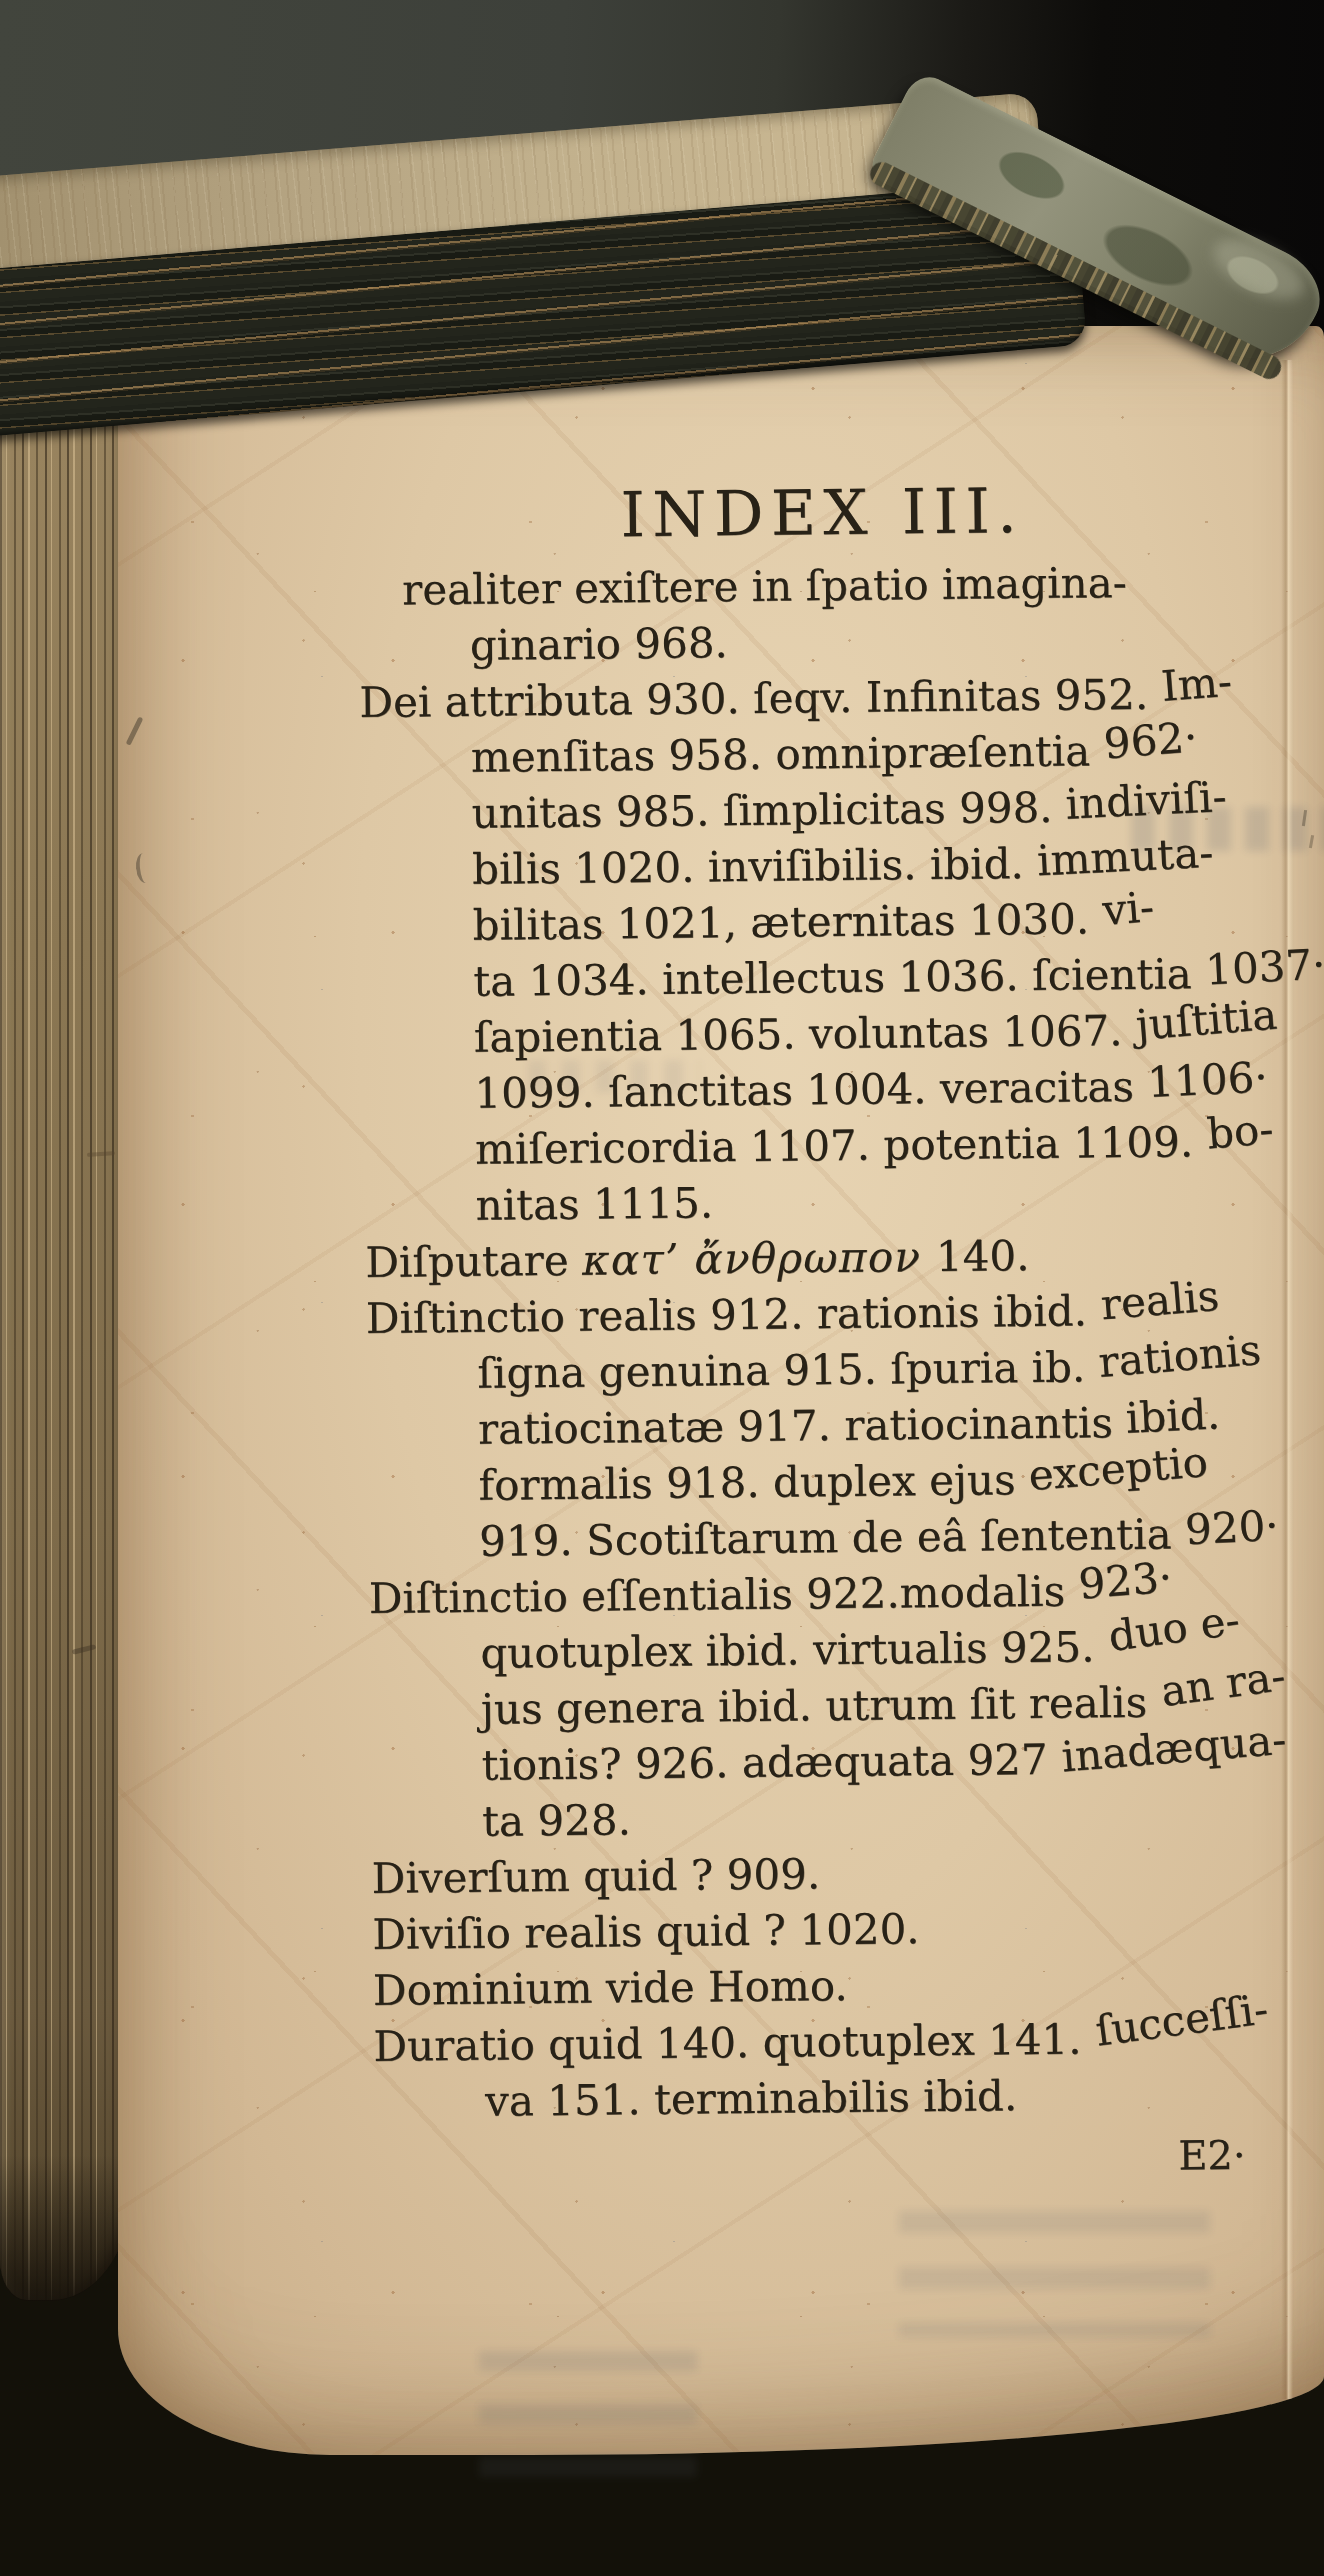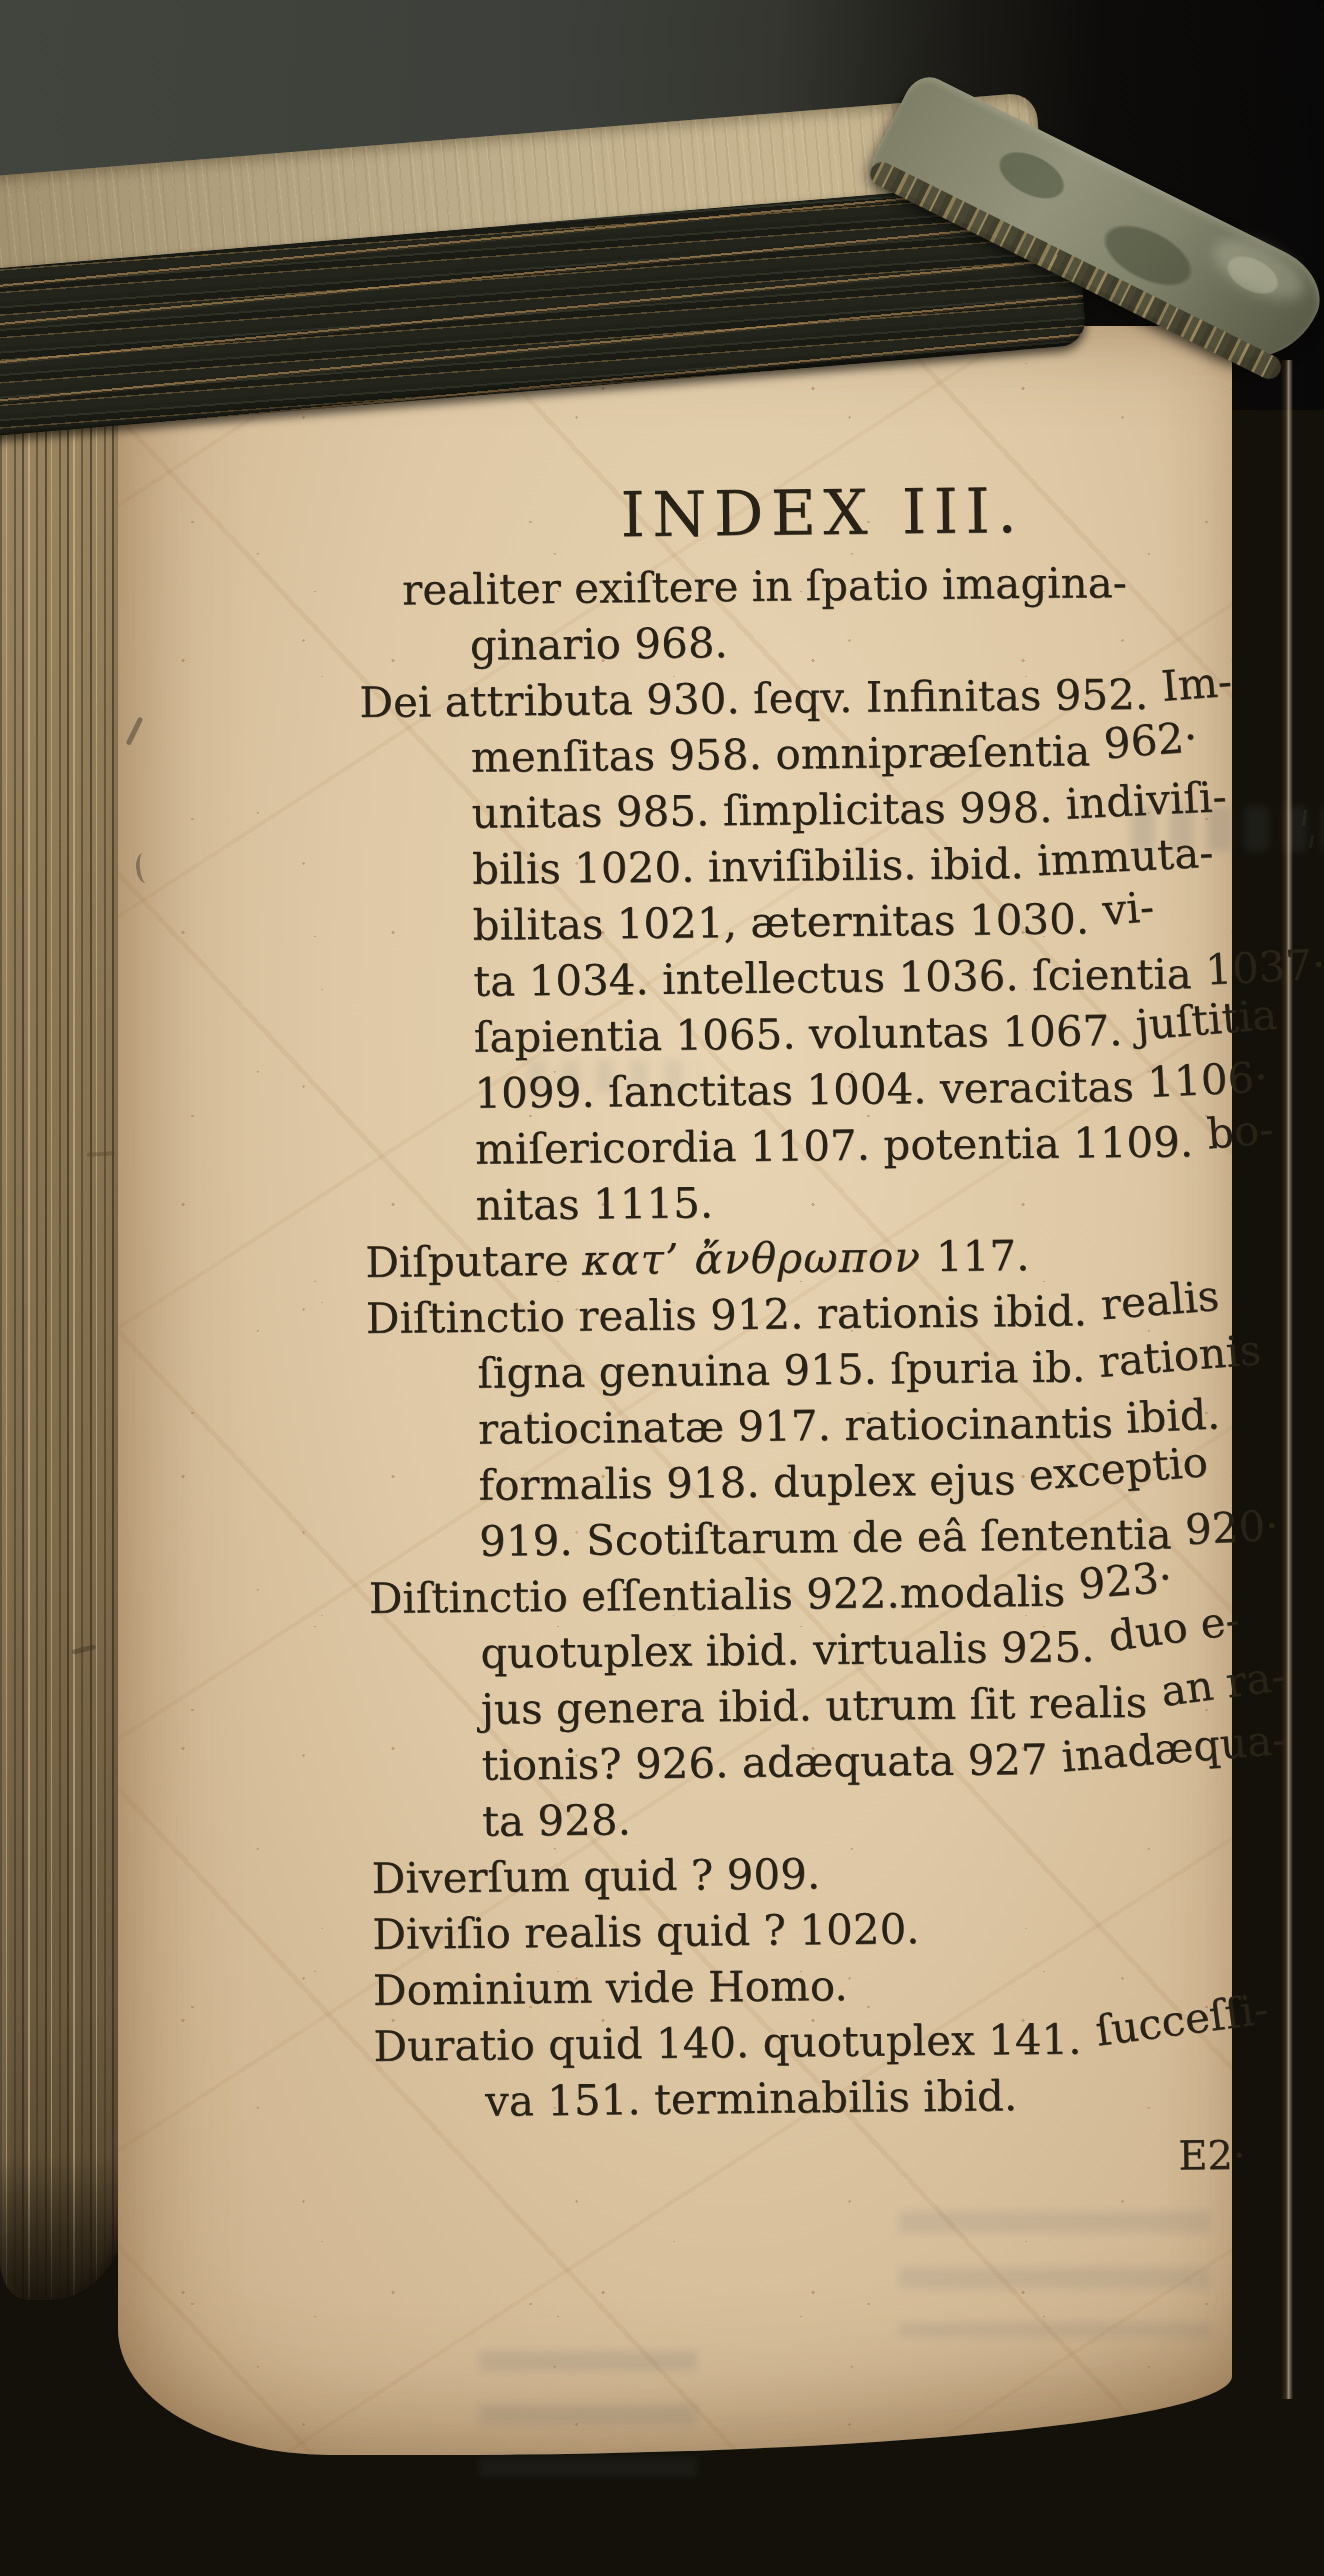--- a/index.html
+++ b/index.html
@@ -48,21 +48,21 @@
     background:
       repeating-linear-gradient(90deg,rgba(40,30,18,.55) 0 2px,transparent 2px 6px,rgba(225,200,155,.5) 6px 7.3px,transparent 7.3px 14px,rgba(60,48,30,.5) 14px 16px,transparent 16px 22.5px),
       linear-gradient(180deg,#9a8560 0%,#8b7753 30%,#7e6b4a 60%,#6b5a3e 85%,#4f4129 100%),
       #7c6a4a;
     box-shadow:inset -10.6px 0 13.2px -5.3px rgba(25,18,10,.75), inset 5.3px 0 9.3px rgba(230,210,170,.18);}
   .stack::after{content:"";position:absolute;left:0;right:0;bottom:-1.3px;height:146px;
     border-radius:0 0 79px 26.5px / 0 0 106px 40px;
     background:linear-gradient(180deg,transparent,rgba(18,14,8,.85));}
 
   
-  .page{position:absolute;left:118px;top:326px;width:1114px;height:2129px;
+  .page{position:absolute;left:118px;top:326px;width:1206px;height:2129px;
     border-radius:17px 8px 0 0 / 33px 10.6px 0 0;
     border-bottom-left-radius:212px 126px;border-bottom-right-radius:794px 79px;
     background:
       radial-gradient(2.6px 2px at 31% 23%,rgba(150,95,50,.4) 0 60%,transparent 65%),
       radial-gradient(2px 2px at 68% 41%,rgba(140,90,45,.35) 0 60%,transparent 65%),
       radial-gradient(2.6px 1.3px at 22% 66%,rgba(150,100,55,.35) 0 60%,transparent 65%),
       radial-gradient(2px 1.3px at 81% 77%,rgba(140,95,50,.4) 0 60%,transparent 65%),
       radial-gradient(2px 1.3px at 47% 88%,rgba(135,90,50,.35) 0 60%,transparent 65%),
       radial-gradient(1.3px 1.3px at 58% 12%,rgba(100,110,125,.3) 0 60%,transparent 65%),
       radial-gradient(ellipse at 55% 32%,#e8d5b4 0%,#dec8a5 45%,#d2b894 78%,#c6ab86 100%);
@@ -145,21 +145,21 @@
           <div class="line ind0"><span>Dei attributa 930. ſeqv. Infinitas 952. </span><span class="l2">Im-</span></div>
           <div class="line ind2"><span>menſitas 958. omnipræſentia </span><span class="l2">962·</span></div>
           <div class="line ind2"><span>unitas 985. ſimplicitas 998. </span><span class="l1">indiviſi-</span></div>
           <div class="line ind2"><span>bilis 1020. inviſibilis. ibid. </span><span class="l1">immuta-</span></div>
           <div class="line ind2"><span>bilitas 1021, æternitas 1030. </span><span class="l2">vi-</span></div>
           <div class="line ind2"><span>ta 1034. intellectus 1036. ſcientia </span><span class="l1">1037·</span></div>
           <div class="line ind2"><span>ſapientia 1065. voluntas 1067. </span><span class="l2">juſtitia</span></div>
           <div class="line ind2"><span>1099. ſanctitas 1004. veracitas </span><span class="l1">1106·</span></div>
           <div class="line ind2"><span>miſericordia 1107. potentia 1109. </span><span class="l2">bo-</span></div>
           <div class="line ind2"><span>nitas 1115.</span></div>
-          <div class="line ind0"><span>Diſputare </span><span class="g">κατ’ ἄνθρωπον </span><span>117.</span></div>
+          <div class="line ind0"><span>Diſputare </span><span class="g">κατ’ ἄνθρωπον </span><span>140.</span></div>
           <div class="line ind0"><span>Diſtinctio realis 912. rationis ibid. </span><span class="l2">realis</span></div>
           <div class="line ind2"><span>ſigna genuina 915. ſpuria ib. </span><span class="l2">rationis</span></div>
           <div class="line ind2"><span>ratiocinatæ 917. ratiocinantis </span><span class="l1">ibid.</span></div>
           <div class="line ind2"><span>formalis 918. duplex ejus </span><span class="l2">exceptio</span></div>
           <div class="line ind2"><span>919. Scotiſtarum de eâ ſententia </span><span class="l1">920·</span></div>
           <div class="line ind0"><span>Diſtinctio eſſentialis 922.modalis </span><span class="l2">923·</span></div>
           <div class="line ind2"><span>quotuplex ibid. virtualis 925. </span><span class="l3">duo e-</span></div>
           <div class="line ind2"><span>jus genera ibid. utrum ſit realis </span><span class="l3">an ra-</span></div>
           <div class="line ind2"><span>tionis? 926. adæquata 927 </span><span class="l2">inadæqua-</span></div>
           <div class="line ind2"><span>ta 928.</span></div>

